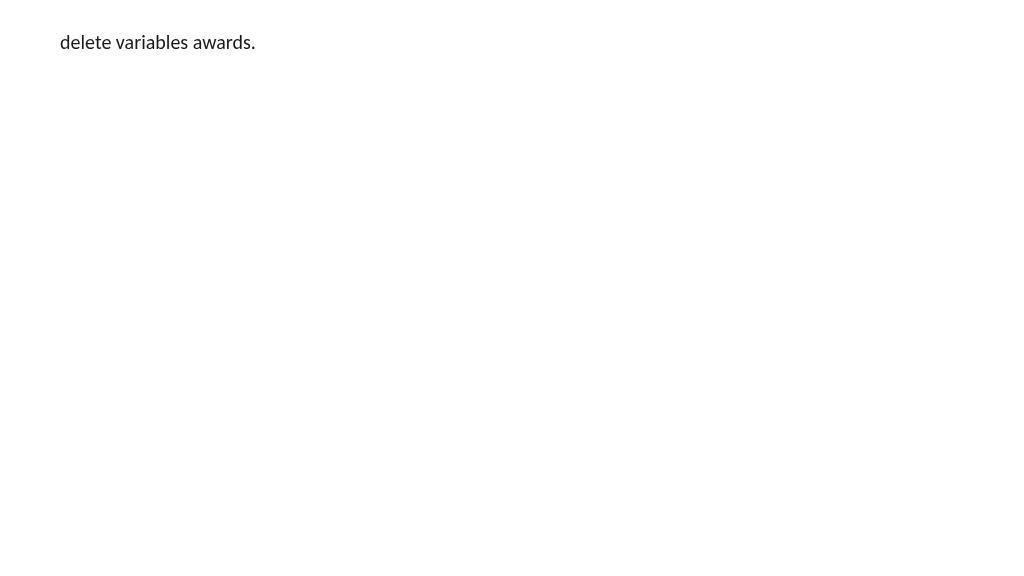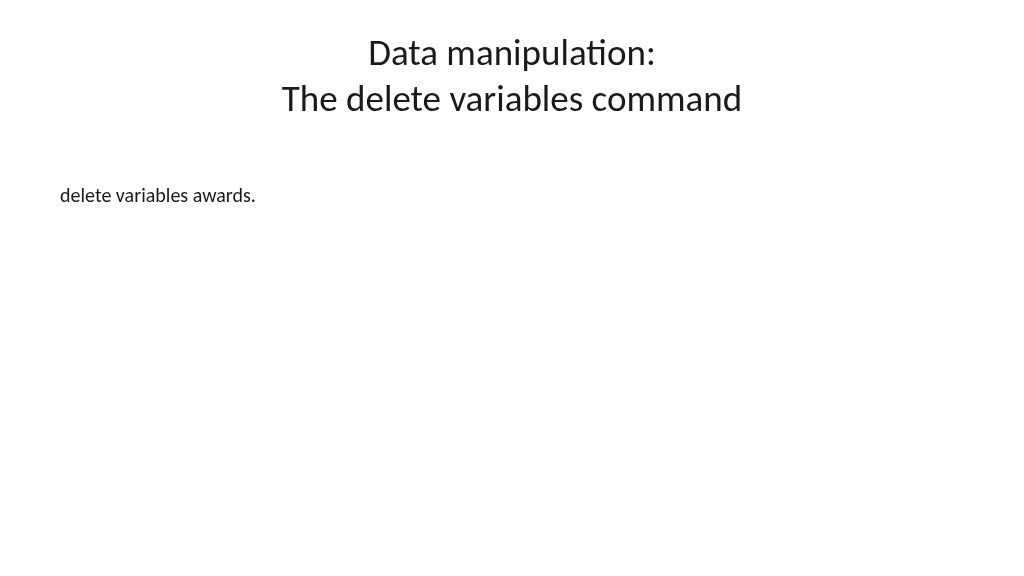--- a/index.html
+++ b/index.html
@@ -34,18 +34,14 @@
       font-size: 20px;
       font-weight: 400;
       color: #1a1a1a;
       text-align: left;
     }
   </style>
 </head>
 <body>
 
 <div class="slide">
-  <div class="title-block">
-    <div class="title-line">Data manipulation:</div>
-    <div class="title-line">The delete variables command</div>
-  </div>
   <div class="body-text">delete variables awards.</div>
 </div>
 
 </body></html>

